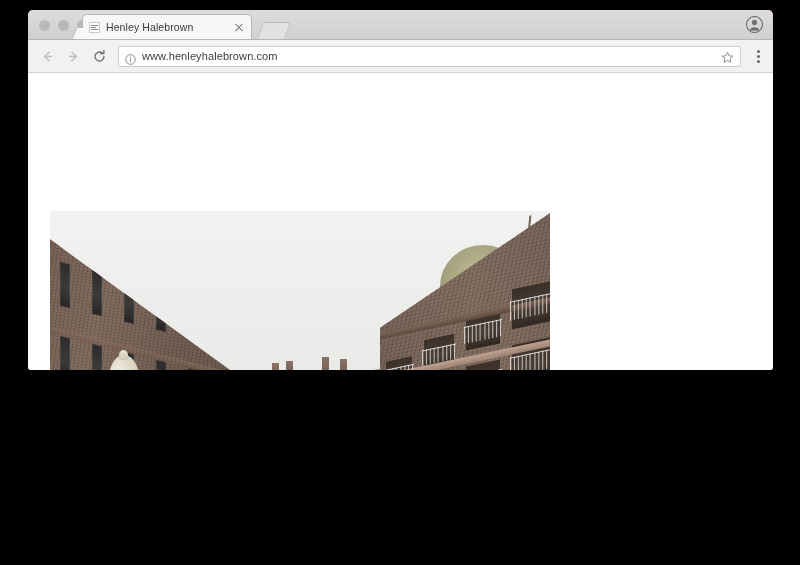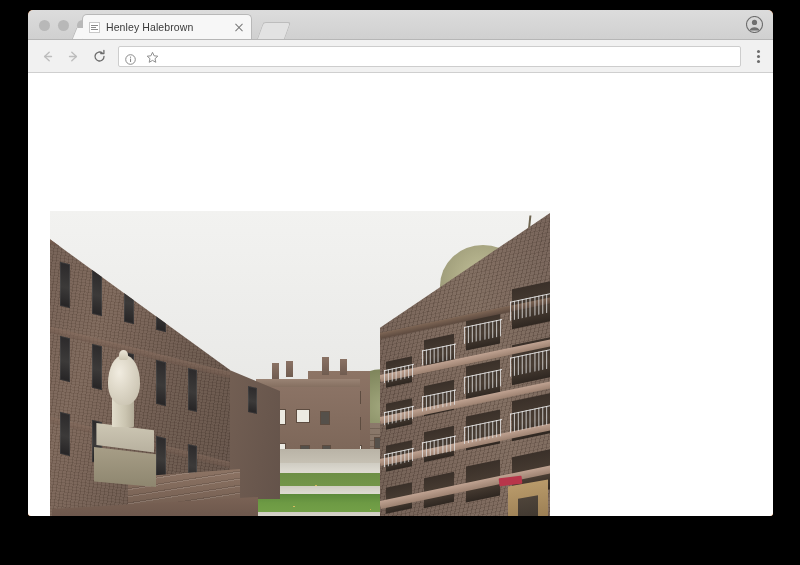--- a/index.html
+++ b/index.html
@@ -18,21 +18,21 @@
     height: 565px;
     background: #000000;
   }
 
   
   .browser-window {
     position: absolute;
     left: 28px;
     top: 10px;
     width: 745px;
-    height: 506px;
+    height: 360px;
     background: #f97316;
     border-radius: 5px 5px 3px 3px;
     overflow: hidden;
     box-shadow: 0 2px 6px rgba(0,0,0,0.5);
   }
 
   
   .tabstrip {
     position: relative;
     height: 29px;
@@ -587,20 +587,21 @@
       </div>
 
       <div class="omnibox">
         <span class="info-icon">
           <svg width="11" height="11" viewBox="0 0 11 11">
             <circle cx="5.5" cy="5.5" r="4.8" fill="none" stroke="#8a8a8a" stroke-width="1"></circle>
             <rect x="5" y="4.6" width="1.05" height="3.4" fill="#8a8a8a"></rect>
             <rect x="5" y="2.6" width="1.05" height="1.2" fill="#8a8a8a"></rect>
           </svg>
         </span>
+        <span class="omnibox-url" title="www.henleyhalebrown.com">www.henleyhalebrown.com</span>
         <span class="star-icon">
           <svg width="13" height="13" viewBox="0 0 13 13">
             <path d="M6.5 1.3 L8.1 4.8 L11.8 5.2 L9 7.7 L9.8 11.3 L6.5 9.4 L3.2 11.3 L4 7.7 L1.2 5.2 L4.9 4.8 Z" fill="none" stroke="#8e8e8e" stroke-width="1"></path>
           </svg>
         </span>
       </div>
 
       <div class="menu-btn">
         <span></span>
         <span></span>

